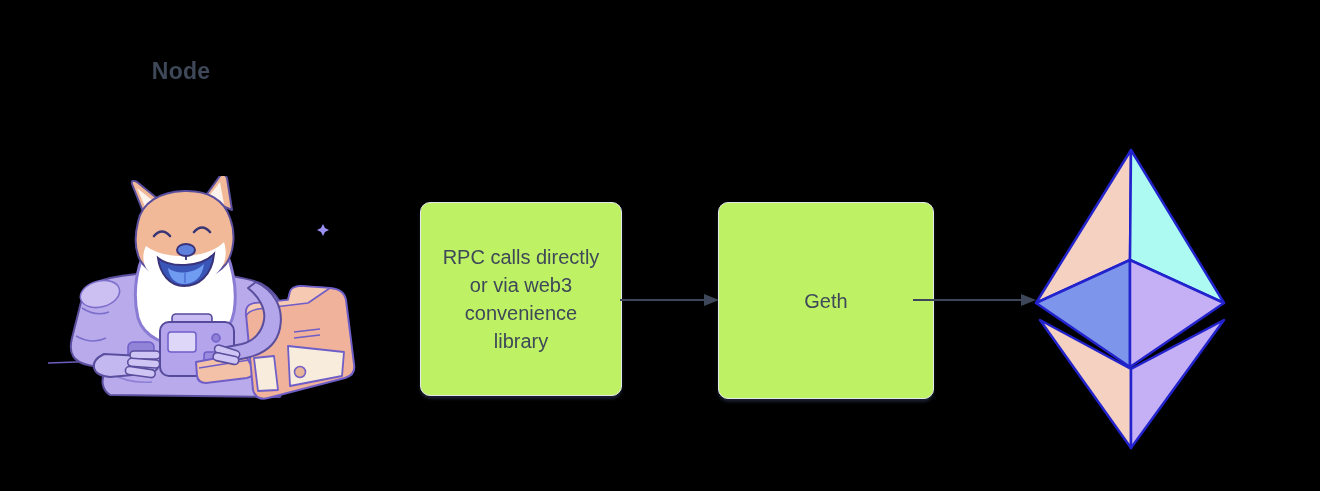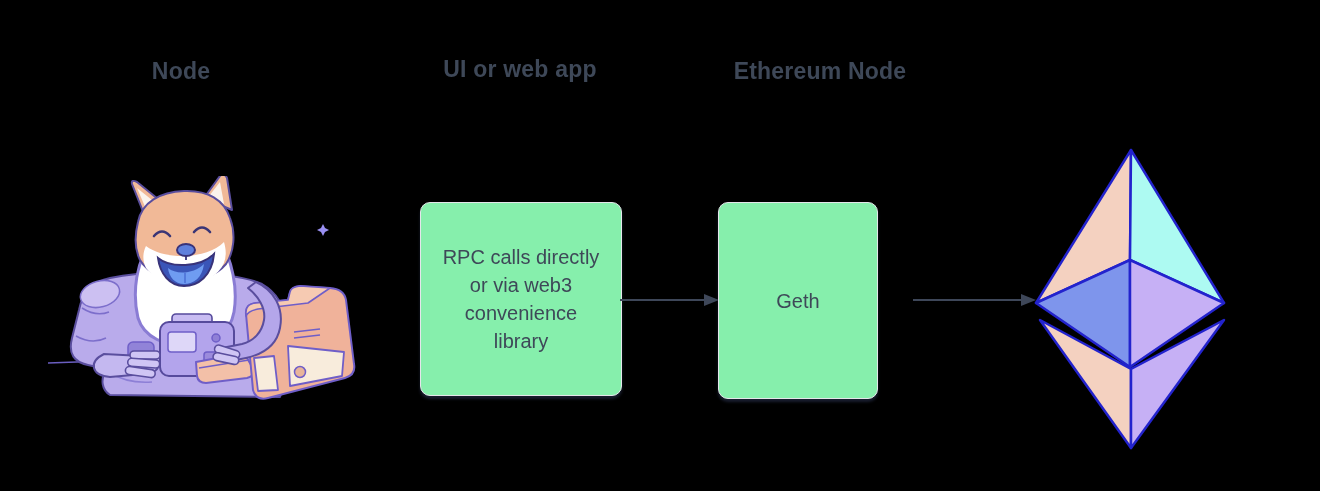--- a/index.html
+++ b/index.html
@@ -16,52 +16,50 @@
     top: 58px;
     transform: translateX(-50%);
     font-weight: bold;
     font-size: 23px;
     letter-spacing: 0.2px;
     color: #3e4858;
     white-space: nowrap;
   }
   .node-box {
     position: absolute;
-    background: #86efac;
+    background: #bef264;
     border: 1px solid #e4e6ea;
     border-radius: 10px;
     box-shadow: 0 3px 3px rgba(45,55,85,0.55);
     display: flex;
     align-items: center;
     justify-content: center;
     box-sizing: border-box;
   }
   .node-box .txt {
     font-size: 20px;
     line-height: 28px;
     color: #3e4858;
     text-align: center;
     white-space: pre-line;
   }
   #box-ui   { left: 420px; top: 202px; width: 202px; height: 194px; }
-  #box-geth { left: 718px; top: 202px; width: 160px; height: 197px; }
+  #box-geth { left: 718px; top: 202px; width: 216px; height: 197px; }
   svg.abs { position: absolute; display: block; }
   #arrow-1 { left: 618px; top: 292px; }
   #arrow-2 { left: 911px; top: 292px; }
   #eth-logo { left: 1030px; top: 145px; }
   #doge { left: 48px; top: 176px; }
 </style>
 </head>
 <body>
 
 <div class="canvas">
 
   <div class="hdr" style="left:181px;">Node</div>
-  <div class="hdr" style="left:520px; top:56px;">UI or web app</div>
-  <div class="hdr" style="left:820px;">Ethereum Node</div>
 
   <svg id="doge" class="abs" width="336" height="228" viewBox="0 0 336 228">
 
     <path d="M0,187 L57,185" stroke="#6a5ec0" stroke-width="1.5" fill="none"></path>
 
     <g>
       <path d="M62,102 C44,106 34,118 31,134 L24,162 C20,178 26,186 40,189 L58,193
                C52,204 54,214 62,219 L232,221 C240,200 242,170 238,150
                C236,128 228,116 214,108 C196,100 170,98 140,97 C110,96 80,98 62,102 Z" fill="#b9abeb" stroke="#5a4e9e" stroke-width="2" stroke-linejoin="round"></path>
       <path d="M34,132 Q48,141 61,136" stroke="#7c6ecb" stroke-width="1.5" fill="none"></path>

